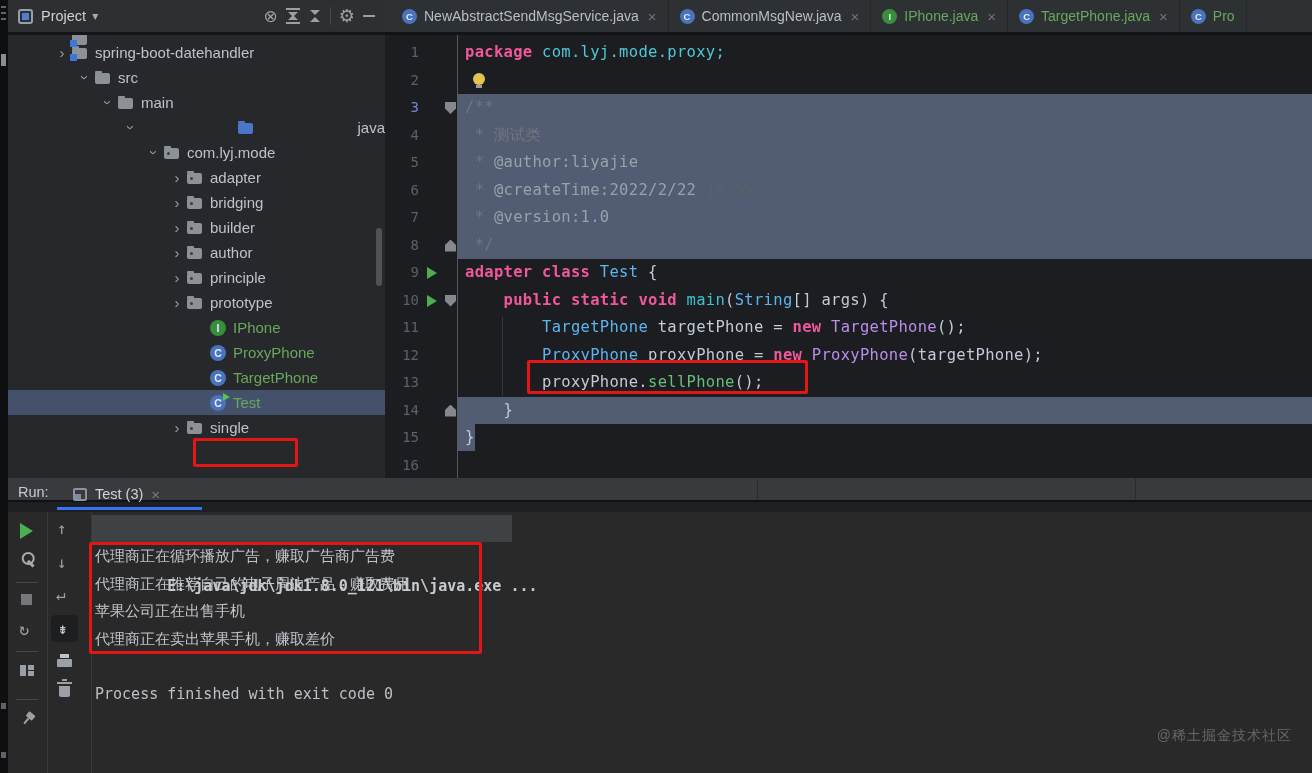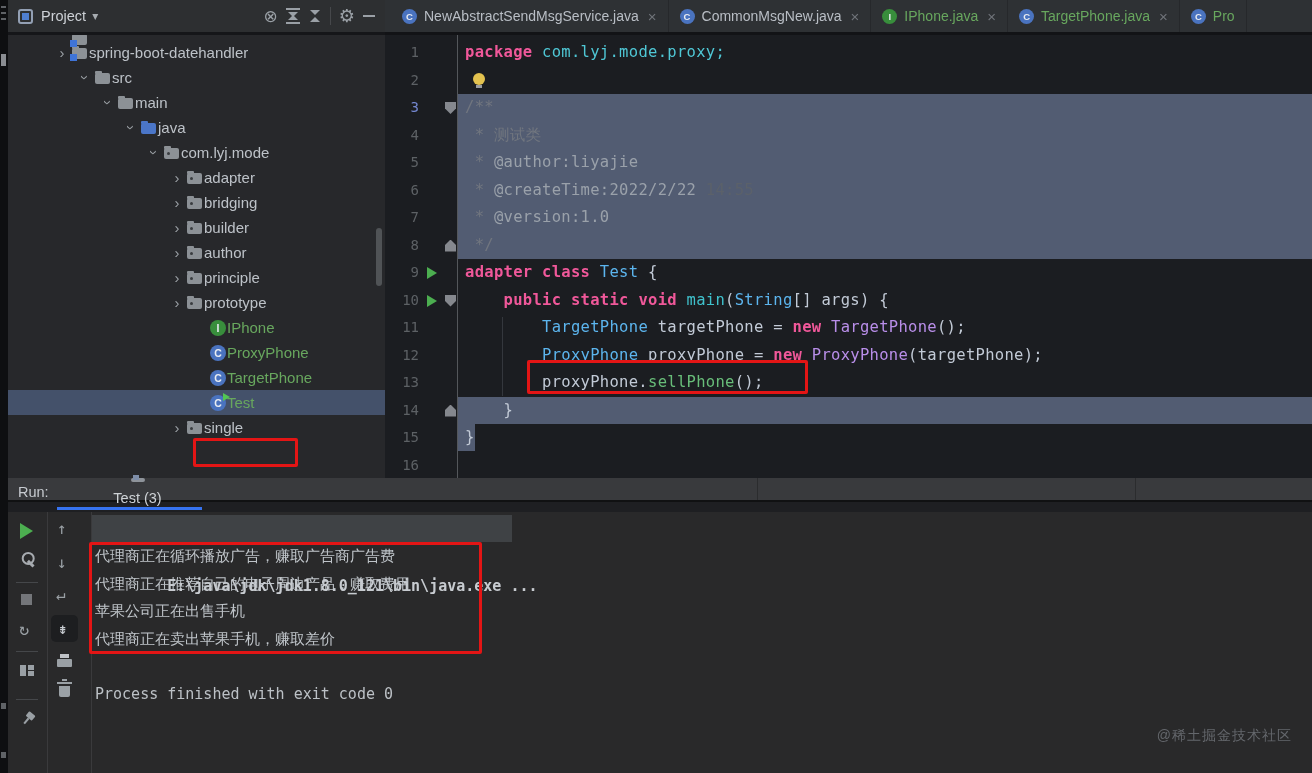--- a/index.html
+++ b/index.html
@@ -28,21 +28,21 @@
   .tb-minus { width:12px; height:2px; background:#9aa0a6; }
   .pp-sep { position:absolute; left:0; top:32px; right:0; height:3px; background:#151619; }
 
   .tree { position:absolute; left:0; top:35px; right:0; bottom:0; overflow:hidden; padding-top:5px; }
   .tree-row { position:relative; height:25px; display:flex; align-items:center; font-size:15px; color:#bdc2c8; white-space:nowrap; }
   .tree-row.sel { background:#44516a; }
   .tree-row.partial { position:absolute; top:-9px; left:0; right:0; }
   .chevron { width:18px; display:inline-flex; justify-content:center; color:#9ba0a5; font-size:15px; line-height:15px; flex:none; }
   .chevron.open { transform:rotate(90deg); }
   .chevron.empty { visibility:hidden; }
-  .tlabel { }
+  .tlabel { margin-left:6px; }
   .tlabel.green { color:#68a75e; }
 
   
   .ticon { position:relative; width:18px; height:16px; flex:none; }
   .ticon.folder::before, .ticon.module::before, .ticon.package::before, .ticon.folder-src::before {
     content:''; position:absolute; left:1px; top:3px; width:15px; height:11px; background:#8c9196; border-radius:2px; }
   .ticon.folder::after, .ticon.module::after, .ticon.package::after, .ticon.folder-src::after {
     content:''; position:absolute; left:1px; top:1px; width:7px; height:3px; background:#8c9196; border-radius:1px; }
   .ticon.folder-src::before, .ticon.folder-src::after { background:#4b76c8; }
   .ticon.module .mod-badge { position:absolute; left:-1px; bottom:0; width:7px; height:7px; background:#3f74d8; z-index:1; }
@@ -87,21 +87,21 @@
   .tk-ctor { color:#b98ee9; }
   .tk-mth { color:#68bd79; }
   .tk-pln { color:#c2cad6; }
   .tk-cmt { color:#71767f; }
   .tk-cmtb { color:#9aa1aa; font-weight:normal; }
   .tk-cmtd { color:#5b616a; }
 
   
   .run-header { position:absolute; left:8px; top:478px; right:0; height:24px; background:#393a3d; border-bottom:2px solid #101112; }
   .run-label { position:absolute; left:10px; top:6px; font-size:14.5px; color:#c6cacf; }
-  .run-tab { position:absolute; left:49px; top:0; width:145px; height:32px; display:flex; align-items:center; gap:8px; padding-left:16px;flex-direction:column; }
+  .run-tab { position:absolute; left:49px; top:0; width:145px; height:32px; display:flex; align-items:center; gap:8px; padding-left:16px; }
   .rt-icon { width:14px; height:13px; border:2px solid #8e939a; border-radius:2px; position:relative; }
   .rt-icon::after { content:''; position:absolute; left:0px; bottom:0px; width:6px; height:5px; background:#7d8da8; }
   .rt-label { font-size:14.5px; color:#ced2d6; }
   .rt-close { color:#787c80; font-size:15px; }
   .run-underline { position:absolute; left:0; bottom:0; width:145px; height:3px; background:#3673f0; }
   .hdr-div { position:absolute; top:0; bottom:0; width:1px; background:#2b2c2e; }
   .hdr-div.d1 { left:749px; } .hdr-div.d2 { left:1127px; }
 
   
   .console { position:absolute; left:8px; top:512px; right:0; bottom:0; background:#29292a; font-family:"DejaVu Sans Mono", monospace; }
@@ -196,21 +196,21 @@
         <div class="tree-row" style="padding-left: 68px;">
           <span class="chevron open">›</span>
           <span class="ticon folder"></span>
           <span class="tlabel">src</span>
         </div>
         <div class="tree-row" style="padding-left: 91px;">
           <span class="chevron open">›</span>
           <span class="ticon folder"></span>
           <span class="tlabel">main</span>
         </div>
-        <div class="tree-row" style="padding-left: 114px;">
+        <div class="tree-row" style="padding-left: 114px; justify-content: space-between;">
           <span class="chevron open">›</span>
           <span class="ticon folder-src"></span>
           <span class="tlabel">java</span>
         </div>
         <div class="tree-row" style="padding-left: 137px;">
           <span class="chevron open">›</span>
           <span class="ticon package">
             <i class="pkg-dot"></i>
           </span>
           <span class="tlabel">com.lyj.mode</span>

